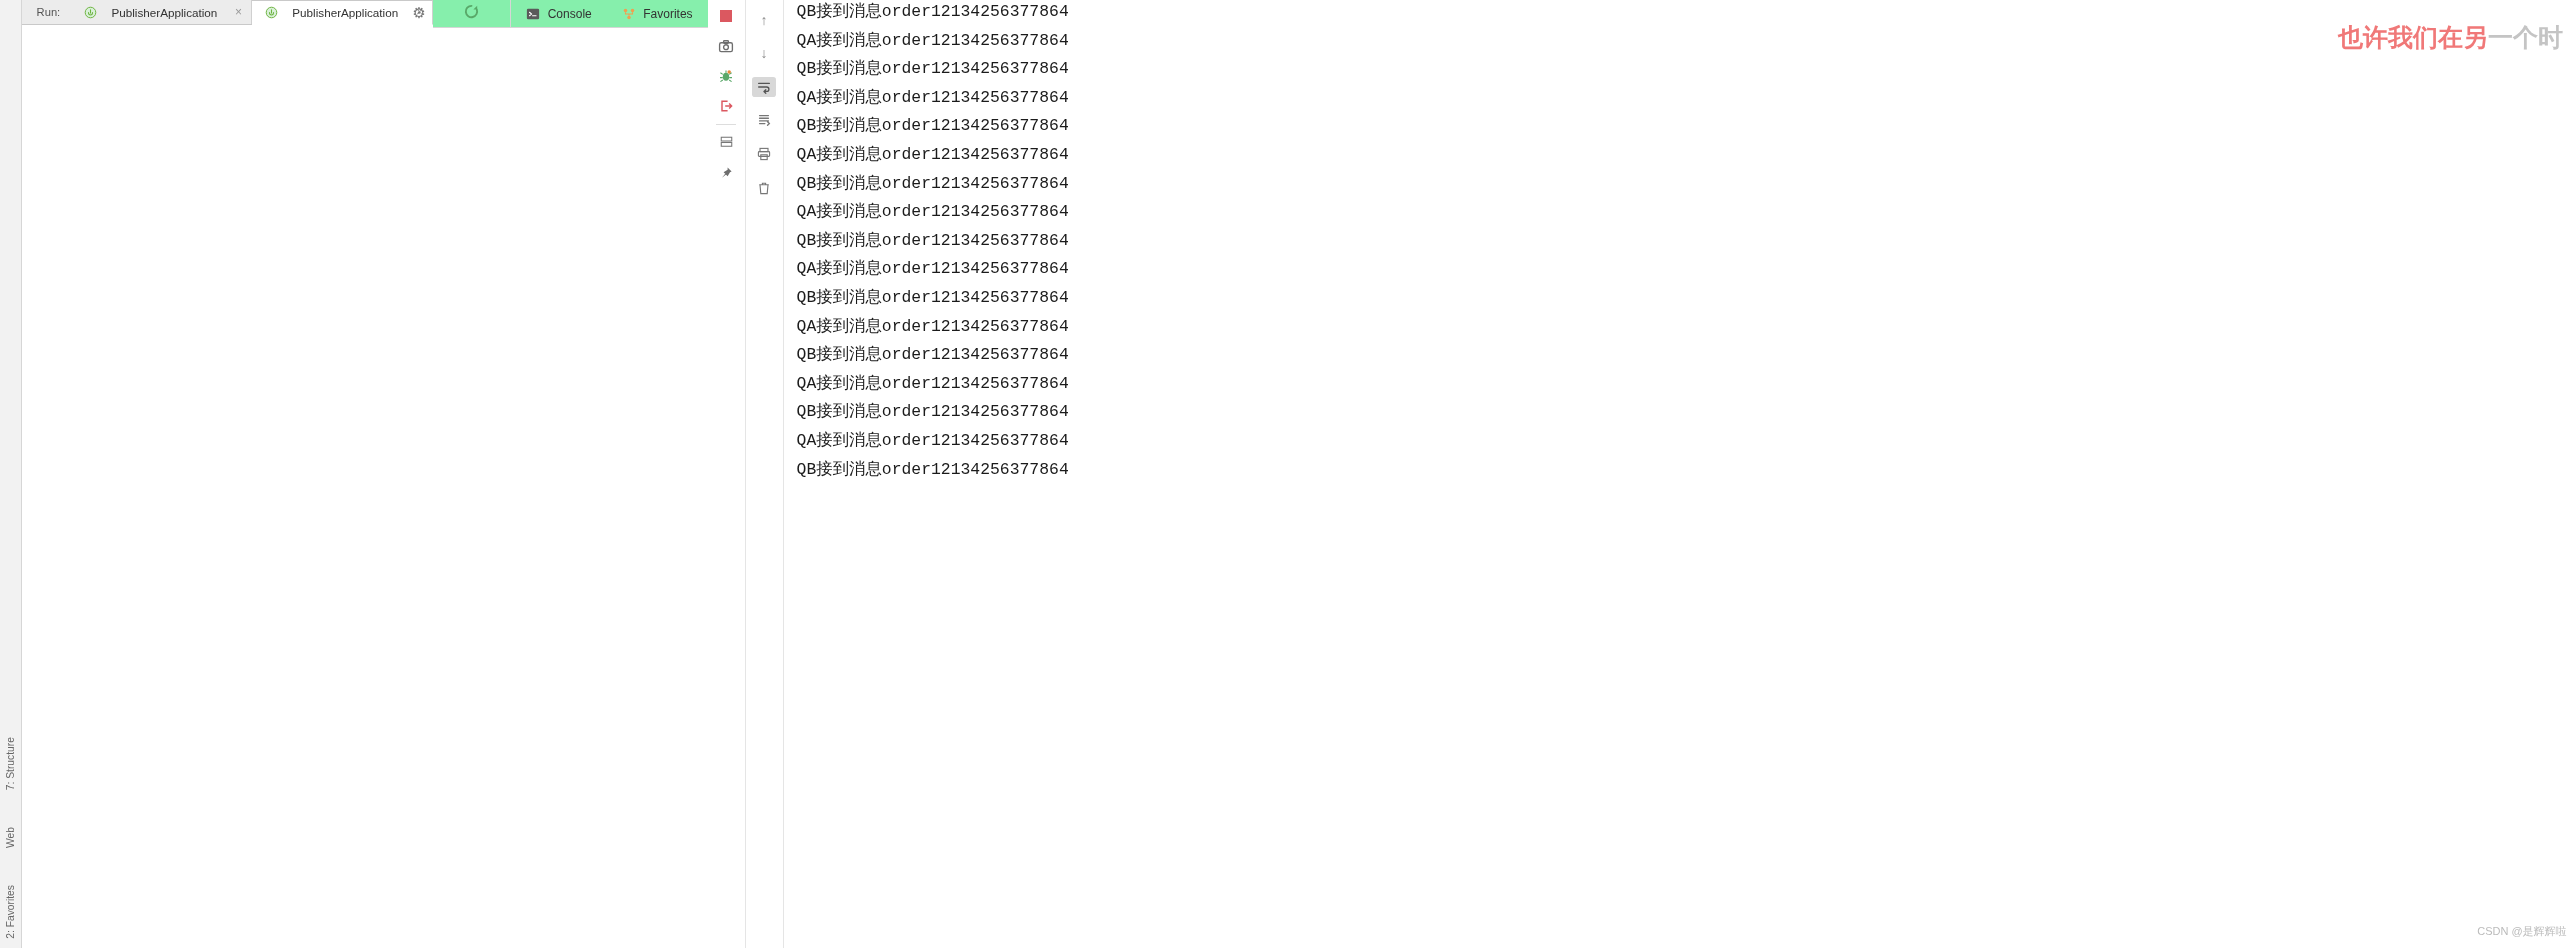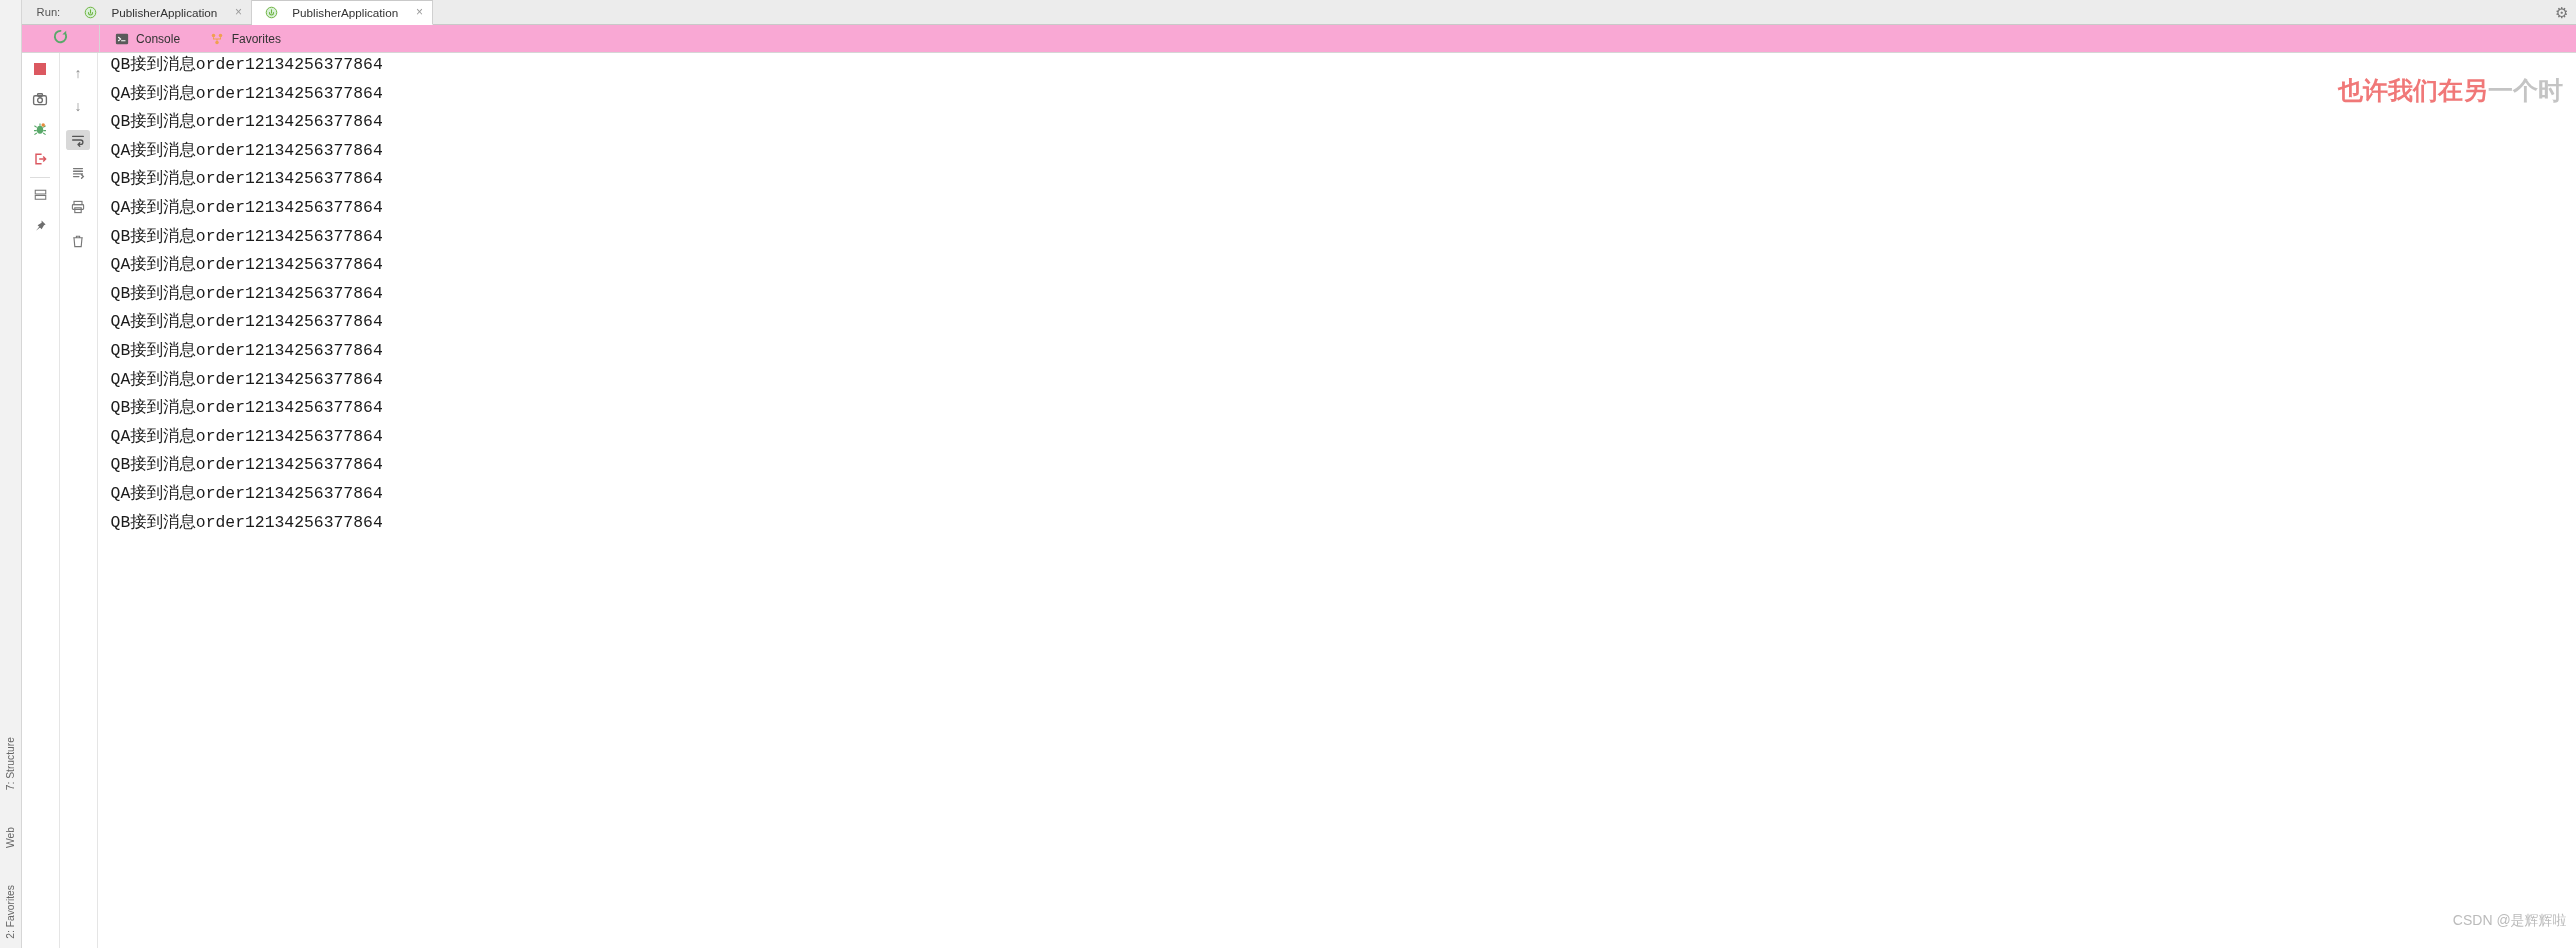--- a/index.html
+++ b/index.html
@@ -1,44 +1,44 @@
 <!DOCTYPE html>
 <html><head>
 <meta charset="utf-8">
 <style>
   html,body{margin:0;padding:0;height:100%;font-family:"Helvetica Neue",Arial,"Microsoft YaHei",sans-serif;font-size:12px;color:#222;background:#fff;overflow:hidden}
   .root{display:flex;height:100vh;width:100vw}
   .far-left-bar{width:20.6px;background:#f2f2f2;border-right:0.9px solid #d6d6d6;display:flex;flex-direction:column;justify-content:flex-end;align-items:center;padding-bottom:9.4px;gap:37px}
   .far-left-bar span{writing-mode:vertical-rl;transform:rotate(180deg);font-size:10.3px;color:#666;white-space:nowrap;display:flex;align-items:center;gap:3.7px}
-  .main{flex:1;display:flex;flex-direction:column;min-width:0}
+  .main{flex:1;display:flex;flex-direction:row;min-width:0}
   .tabbar{height:24px;background:#ececec;border-bottom:0.9px solid #c9c9c9;display:flex;align-items:stretch;position:relative}
   .tabbar .label{padding:0 11.2px 0 15px;color:#555;font-size:11.2px;display:flex;align-items:center}
   .tab{display:flex;align-items:center;gap:14px;padding:0 5.6px 0 13px;font-size:11.7px;color:#333;border-right:0.9px solid #d0d0d0;position:relative;cursor:default}
   .tab.active{background:#fff;border-bottom:1.9px solid #fff;margin-bottom:-0.9px;border-top:0.9px solid #c9c9c9}
   .tab .spring{width:13px;height:13px;position:relative}
   .tab .spring svg{width:13px;height:13px}
   .tab .close{color:#999;font-size:12px;padding:0 3.7px;cursor:pointer}
   .tabbar .gear{position:absolute;right:7.5px;top:3.7px;color:#777;font-size:15px;cursor:pointer}
-  .secondbar{height:27px;background:#f9a8d4;border-bottom:0.9px solid #d6d6d6;display:flex;align-items:stretch}
+  .secondbar{height:27px;background:#86efac;border-bottom:0.9px solid #d6d6d6;display:flex;align-items:stretch}
   .secondbar .gutter{width:77px;border-right:0.9px solid #d6d6d6;display:flex;align-items:center;justify-content:center}
   .secondbar .rerun{color:#59a869;font-size:16px;font-weight:bold;cursor:pointer}
   .secondbar .subtab{display:flex;align-items:center;gap:7.5px;padding:0 15px;font-size:12px;color:#333;cursor:default}
   .secondbar .subtab .ic{width:14px;height:14px;display:inline-flex;align-items:center;justify-content:center}
   .content{flex:1;display:flex;min-height:0;position:relative}
   .toolcol{width:37px;border-right:0.9px solid #e5e5e5;display:flex;flex-direction:column;align-items:center;padding-top:7.5px;gap:13px}
   .toolcol .tbtn{width:20.6px;height:17px;display:flex;align-items:center;justify-content:center;cursor:pointer;color:#666}
   .toolcol2{width:37px;border-right:0.9px solid #e5e5e5;display:flex;flex-direction:column;align-items:center;padding-top:9.4px;gap:13px}
   .toolcol2 .tbtn{width:24px;height:20.6px;display:flex;align-items:center;justify-content:center;cursor:pointer;color:#8a8a8a;font-size:14px;border-radius:2.8px}
   .toolcol2 .tbtn.active{background:#d8d8d8}
   .console{flex:1;overflow:auto;padding:3.7px 0 7.5px 13px;font-family:Liberation Mono, monospace;font-size:16.4px;line-height:28.6px;color:#1b1b1b;position:relative}
   .console .line{white-space:pre}
   .watermark{position:absolute;top:20.6px;right:13px;font-size:25px;font-weight:700;pointer-events:none;white-space:nowrap}
   .watermark .r{color:#f07878}
   .watermark .g{color:#c4c4c4}
-  .csdn{position:absolute;right:9.4px;bottom:18px;font-size:14px;color:#bbb;pointer-events:none}
+  .csdn{position:absolute;right:9.4px;bottom:9px;font-size:11px;color:#bbb;pointer-events:none}
   .stop-sq{width:12px;height:12px;background:#db5860}
   .camera svg,.bug svg,.exit svg,.printer svg,.trash svg,.pin svg{width:16px;height:16px}
 </style>
 </head>
 <body>
 
 <div class="root">
   <div class="far-left-bar">
     <span>7: Structure</span>
     <span>Web</span>

